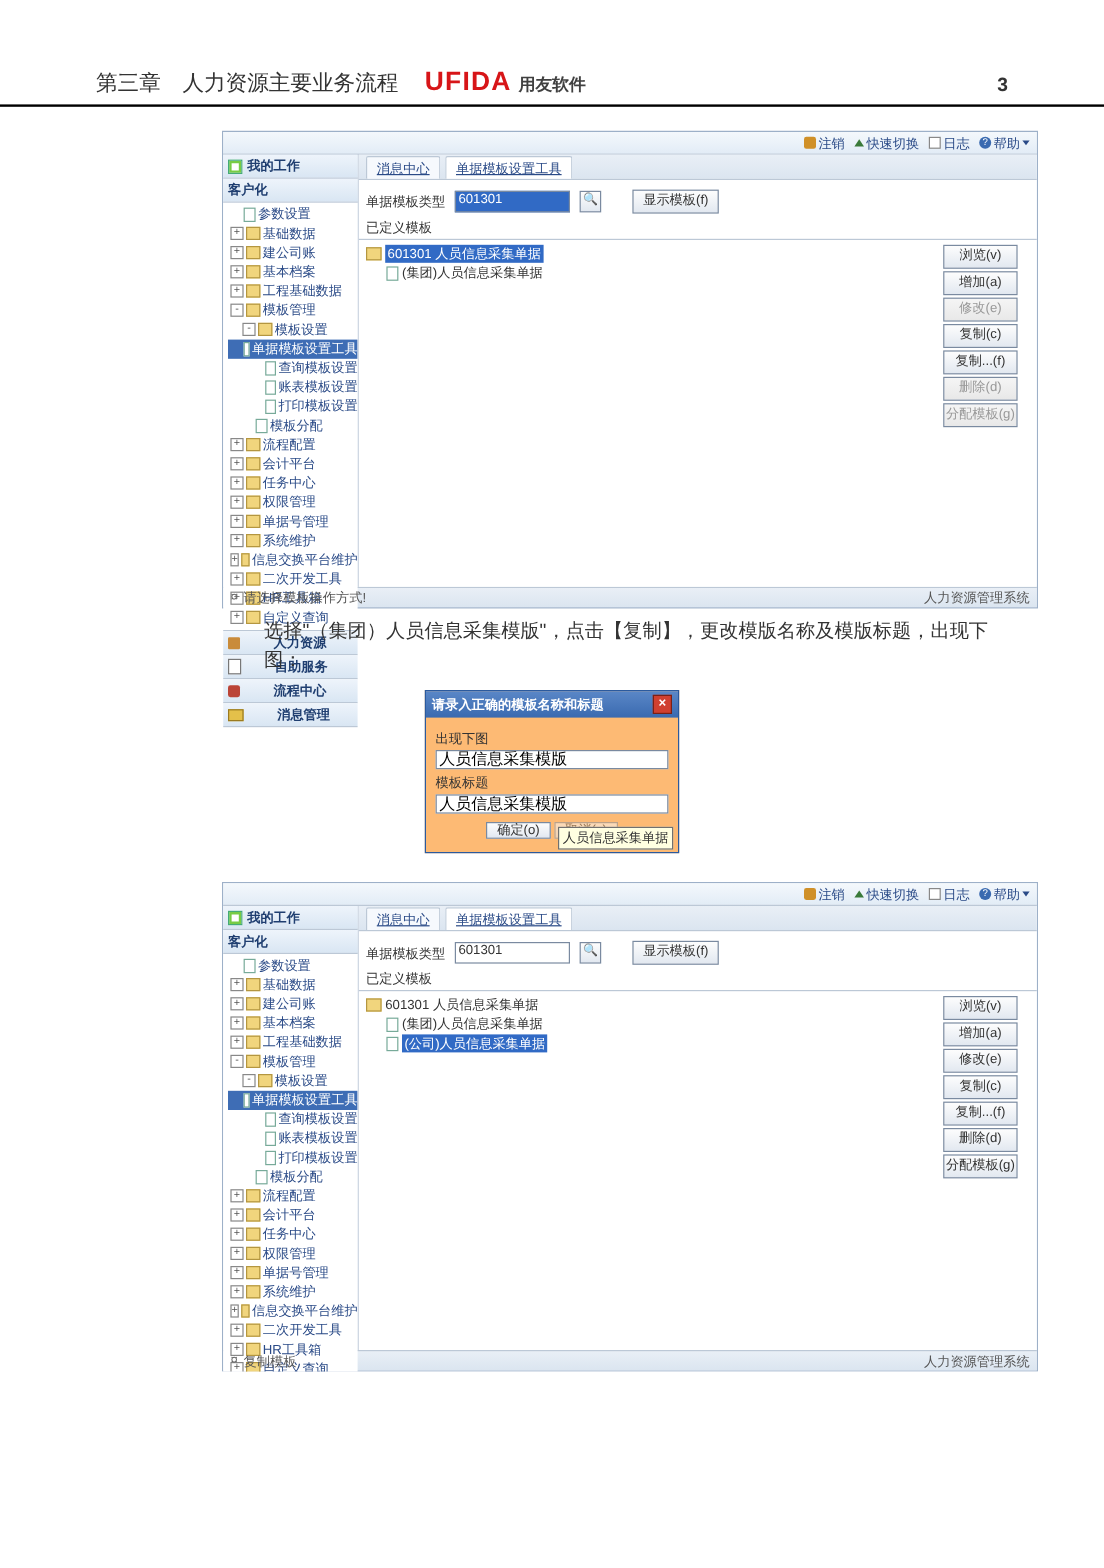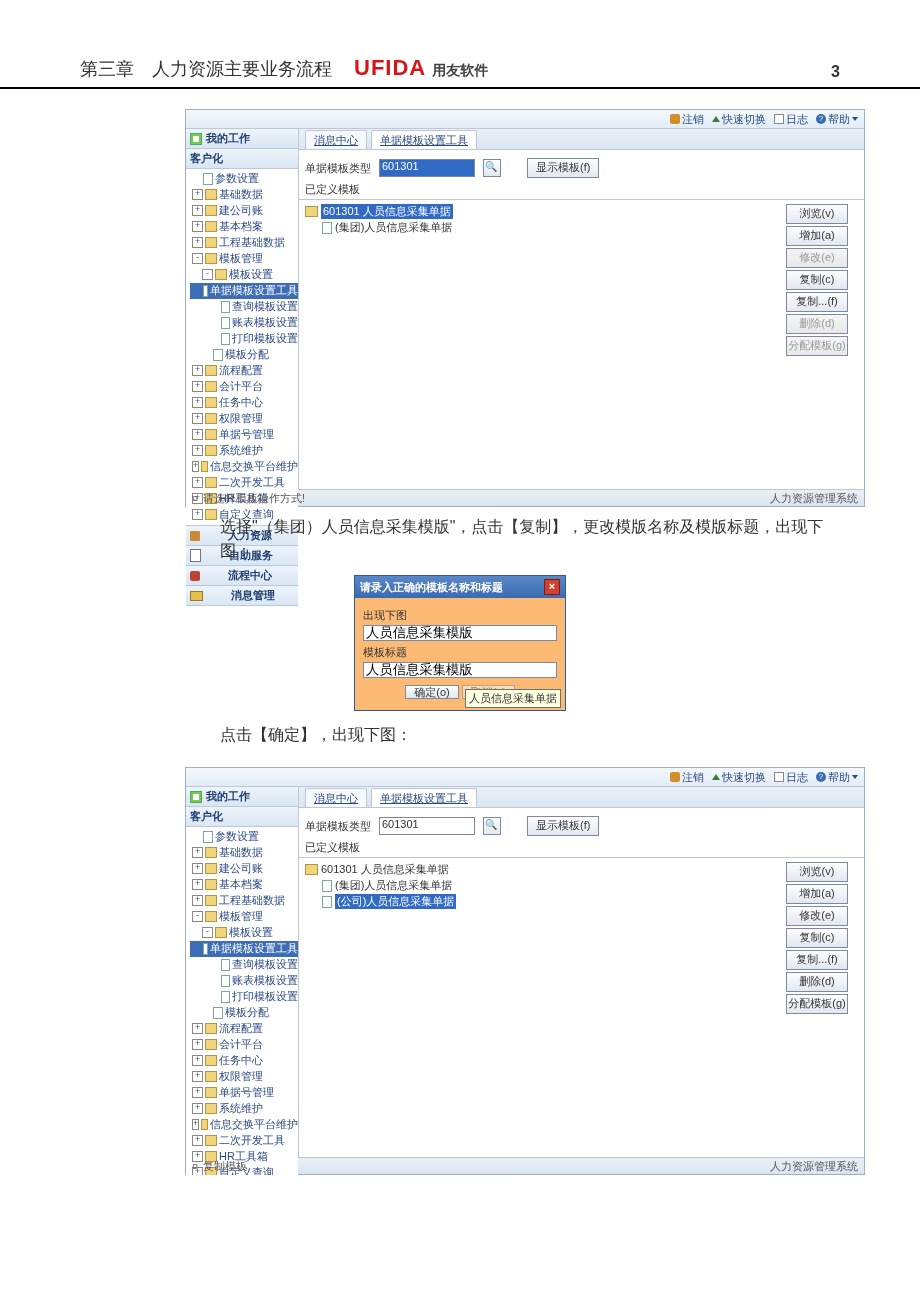--- a/index.html
+++ b/index.html
@@ -338,21 +338,20 @@
         <input value="人员信息采集模版" style="">
         <div class="dlg-btns">
           <span class="btn">确定(o)</span>
           <span class="btn" style="opacity:.5">取消(c)</span>
           <div class="tooltip">人员信息采集单据</div>
         </div>
       </div>
     </div>
   </div>
 
-  <div class="desc">点击【确定】，出现下图：</div>
 
   <div class="app">
     <div class="toolbar">
       <span class="tool-item">
           <span class="ico ico-exit"></span>
           <span>注销</span>
         </span>
       <span class="tool-item">
           <span class="ico ico-switch"></span>
           <span>快速切换</span>

